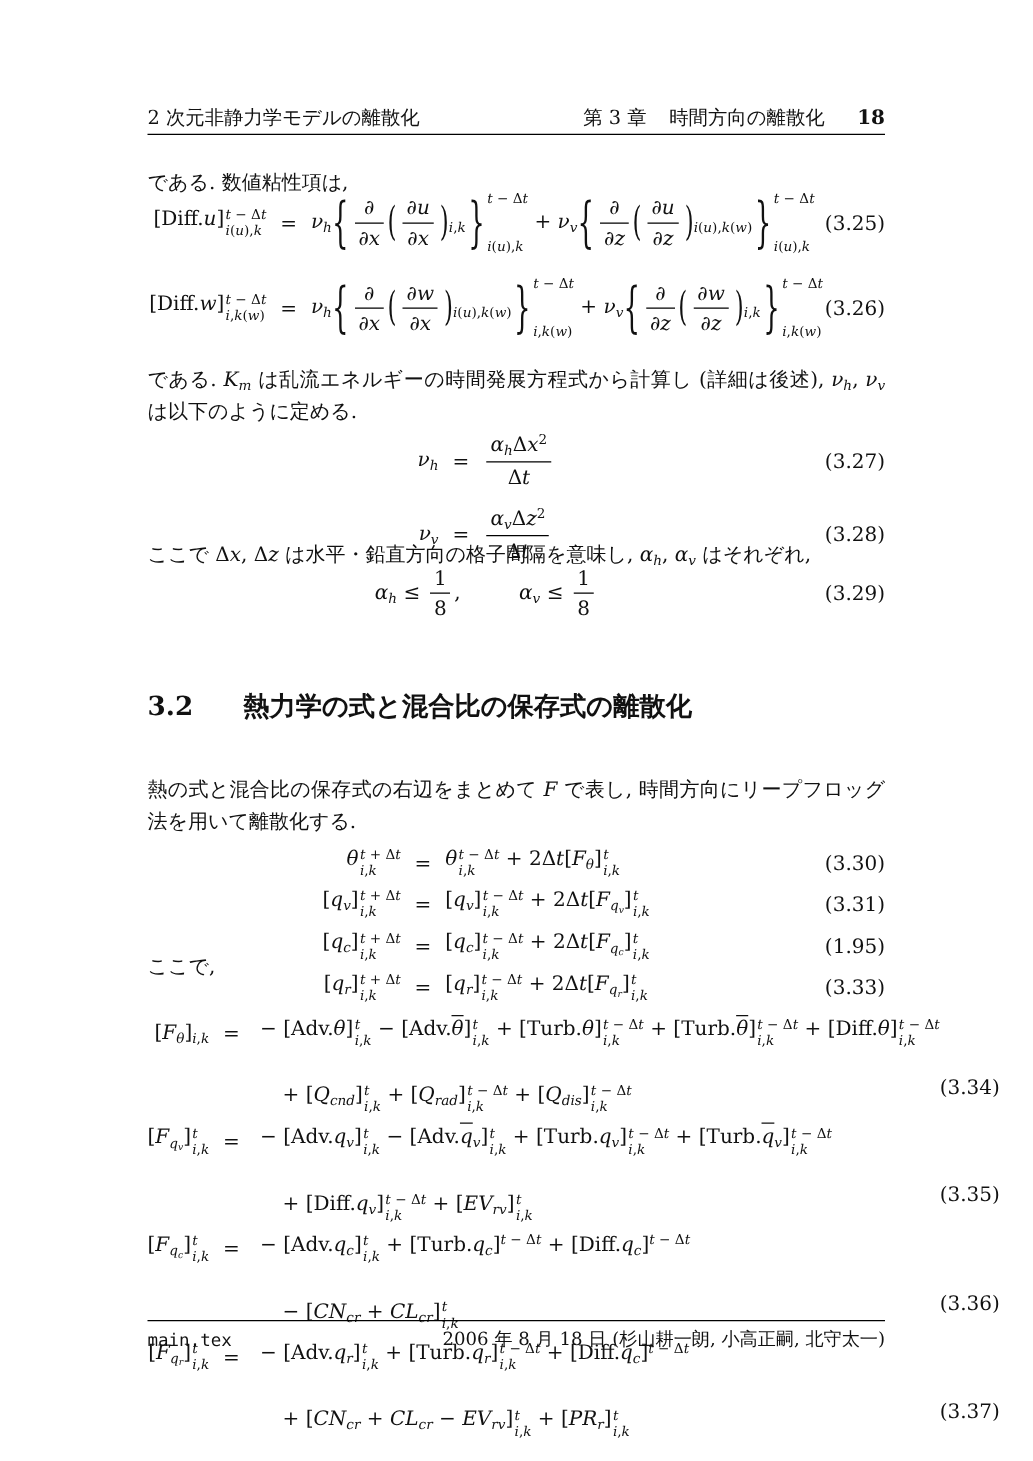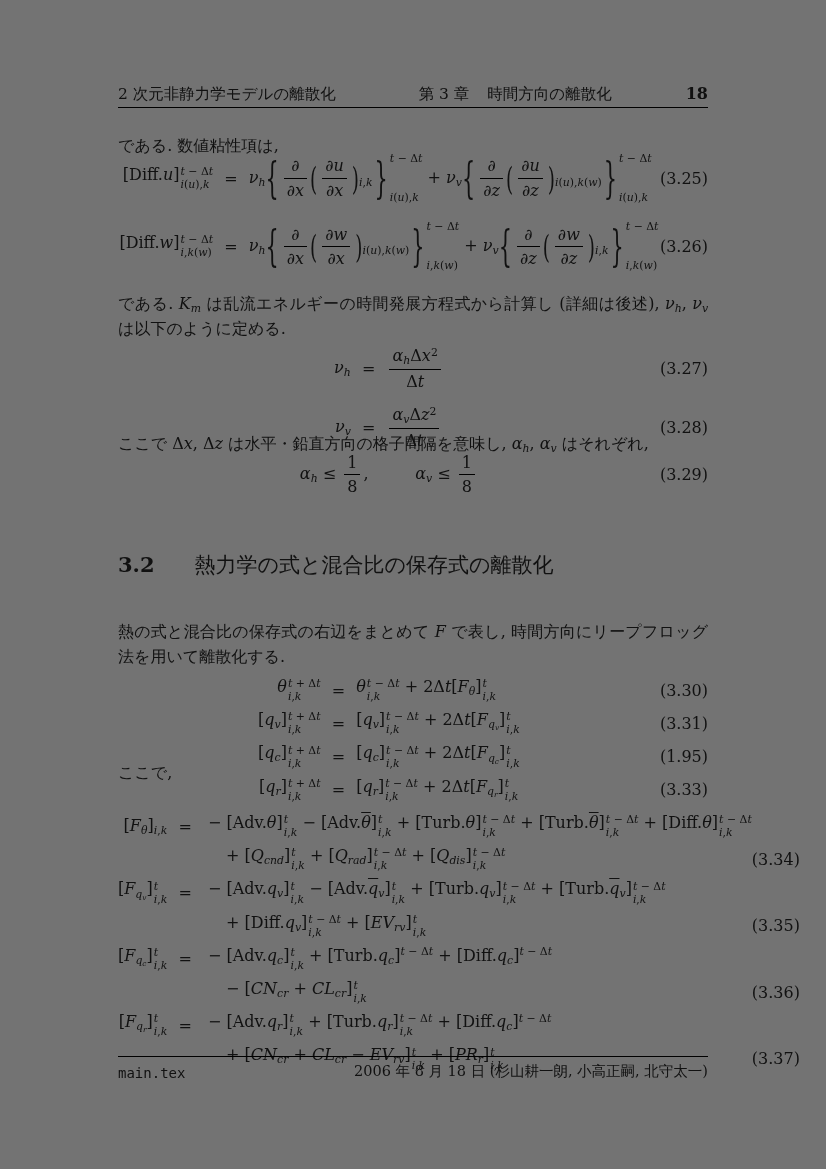--- a/index.html
+++ b/index.html
@@ -1,43 +1,43 @@
 <!DOCTYPE html>
 <html><head>
 <meta charset="utf-8">
 <style>
   html,body{margin:0;padding:0;background:#e8e8e8;}
-  .page{position:relative;width:826px;height:1169px;background:#737373;margin:0 auto;
+  .page{position:relative;width:826px;height:1169px;background:#ffffff;margin:0 auto;
         font-family:"DejaVu Serif","Liberation Serif",serif;color:#111;overflow:hidden;}
   .content{position:absolute;left:118px;top:0;width:590px;height:100%;}
   .abs{position:absolute;left:0;right:0;}
   .rule{height:1px;background:#000;}
   
   .hdr{display:flex;justify-content:space-between;align-items:baseline;font-size:15.5px;}
   .hdr-r{display:flex;align-items:baseline;}
   .hdr-sp1{display:inline-block;width:18px;}
   .hdr-sp2{display:inline-block;width:26px;}
-  .pgnum{font-weight:bold;font-size:16px;margin-left:48px;}
+  .pgnum{font-weight:bold;font-size:16px;}
   .ftr{display:flex;justify-content:space-between;align-items:flex-end;font-size:14.5px;}
   .mono{font-family:"DejaVu Sans Mono","Liberation Mono",monospace;font-size:14px;}
   
   .para{margin:0;font-size:16px;line-height:25px;text-align:justify;}
   
   .sec{display:flex;align-items:baseline;gap:40px;margin:0;}
   .sec-num{font-size:21px;font-weight:bold;font-family:"DejaVu Serif",serif;}
-  .sec-title{font-size:21px;font-weight:normal;font-family:"DejaVu Sans","Liberation Sans",sans-serif;}
+  .sec-title{font-size:21px;font-weight:bold;font-family:"DejaVu Sans","Liberation Sans",sans-serif;}
   
   .eqg{display:grid;grid-template-columns:1fr auto auto auto 1fr auto;align-items:center;font-size:16px;}
   .g16{row-gap:16px}.g12{row-gap:12px}.g7{row-gap:7px}
   .eq-m{padding:0 6px;}
   .eq-l{justify-self:end;white-space:nowrap;}
   .eq-r{justify-self:start;white-space:nowrap;}
   .eq-c{justify-self:center;white-space:nowrap;}
   .eq-n{justify-self:end;white-space:nowrap;}
-  .cont{padding-left:18px;}
+  .cont{padding-left:18px;margin-top:20px;}
   
   .it{font-style:italic;}
   .rm{font-style:normal;}
   .op{margin:0 0.32em;}
   .qs{display:inline-block;width:2.6em;}
   .mu{vertical-align:0.5em;font-size:0.68em;line-height:1;}
   .md{vertical-align:-0.3em;font-size:0.68em;line-height:1;}
   .ss{display:inline-block;vertical-align:-0.75em;font-size:0.68em;line-height:1.2;text-align:left;margin-left:1px;}
   .ss>span{display:block;}
   .SS{display:inline-flex;flex-direction:column;justify-content:space-between;vertical-align:middle;

